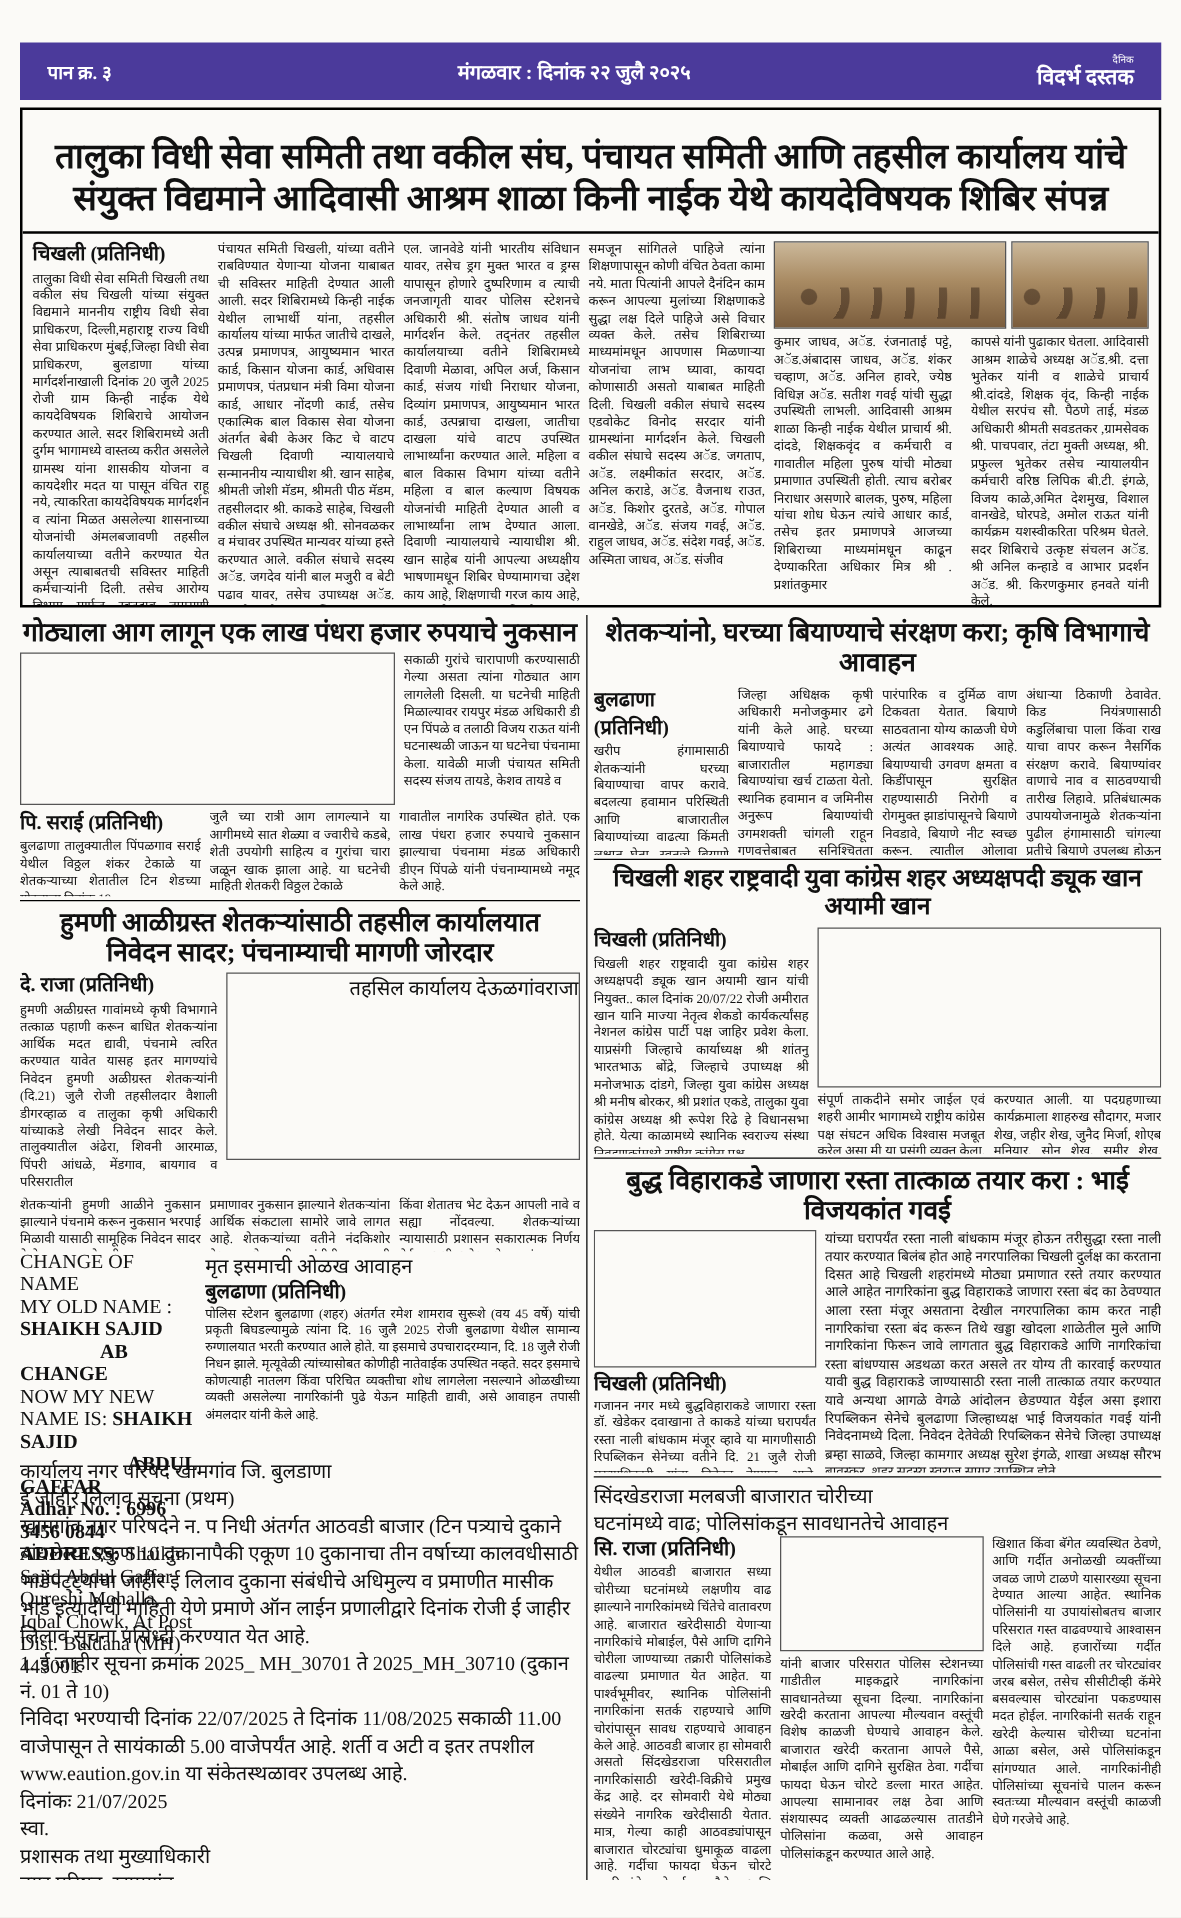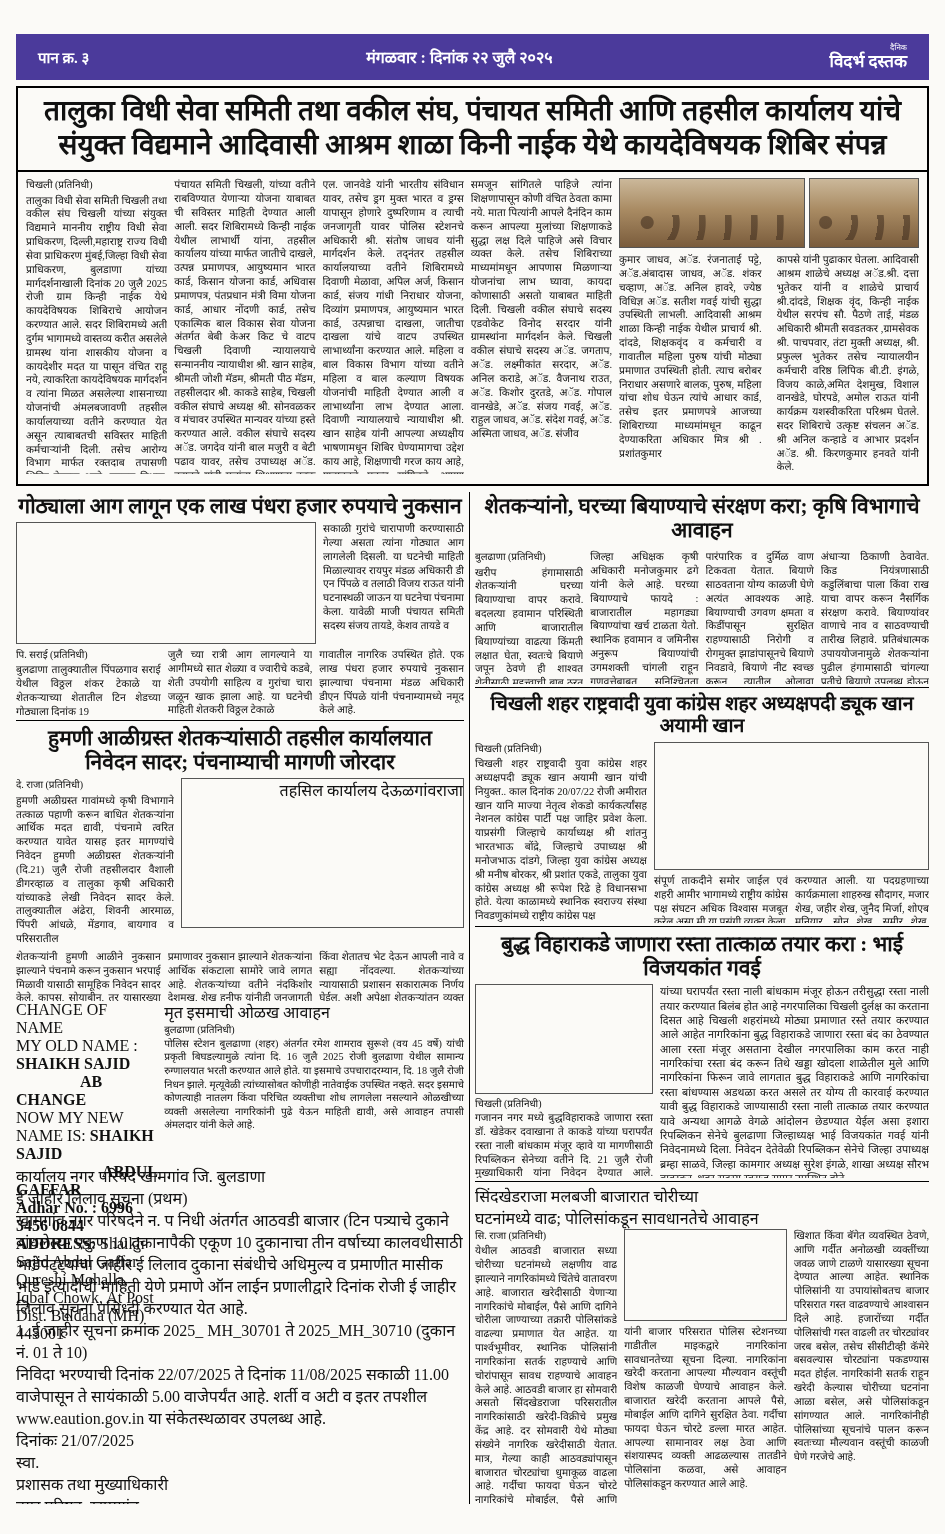--- a/index.html
+++ b/index.html
@@ -8,25 +8,25 @@
   
   .mast{background:#4b3a9b;color:#fff;height:46px;display:flex;align-items:center;
         justify-content:space-between;padding:0 22px;box-sizing:border-box;}
   .mast .pageno{font-size:15px;font-weight:bold;}
   .mast .dateline{font-size:16px;font-weight:bold;}
   .brand{text-align:right;line-height:1;}
   .brand .small{font-size:8px;display:block;margin-bottom:1px;}
   .brand .big{font-size:17px;font-weight:bold;}
   
   .leadbox{border:2px solid #000;margin-top:6px;height:400px;box-sizing:border-box;overflow:hidden;}
-  .leadhead{border-bottom:2px solid #000;padding:6px 8px 8px;text-align:center;}
+  .leadhead{border-bottom:2px solid #000;padding:21px 8px 8px;text-align:center;}
   .leadhead .l1,.leadhead .l2{font-size:28px;font-weight:bold;line-height:1.22;}
   .leadbody{display:flex;gap:7px;padding:6px 8px;box-sizing:border-box;height:308px;}
   .col{flex:1;text-align:justify;font-size:10.4px;line-height:1.33;overflow:hidden;}
-  .byline{font-weight:normal;font-size:10px;margin-bottom:2px;}
+  .byline{font-weight:bold;font-size:16px;margin-bottom:2px;}
   .leadleft{flex:1;display:flex;gap:7px;}
   .leadright{width:300px;flex:none;display:flex;flex-direction:column;gap:5px;}
   .leadphotos{display:flex;gap:4px;height:126px;}
   .photo{border:1px solid #555;box-sizing:border-box;position:relative;overflow:hidden;text-align:right;}
   .ph-room{background:linear-gradient(180deg,#cbb89a 0%,#a98b63 45%,#7a5c3c 100%);}
   .ph-room::after{content:"";position:absolute;left:6%;right:6%;bottom:10%;height:38%;
      background:repeating-radial-gradient(circle at 10% 30%, #3c2a1c 0 6px, transparent 7px 26px);opacity:.55;}
   .leadright .cols2{display:flex;gap:15px;flex:1;}
   
   .main-row{display:flex;margin-top:6px;height:1012px;}

